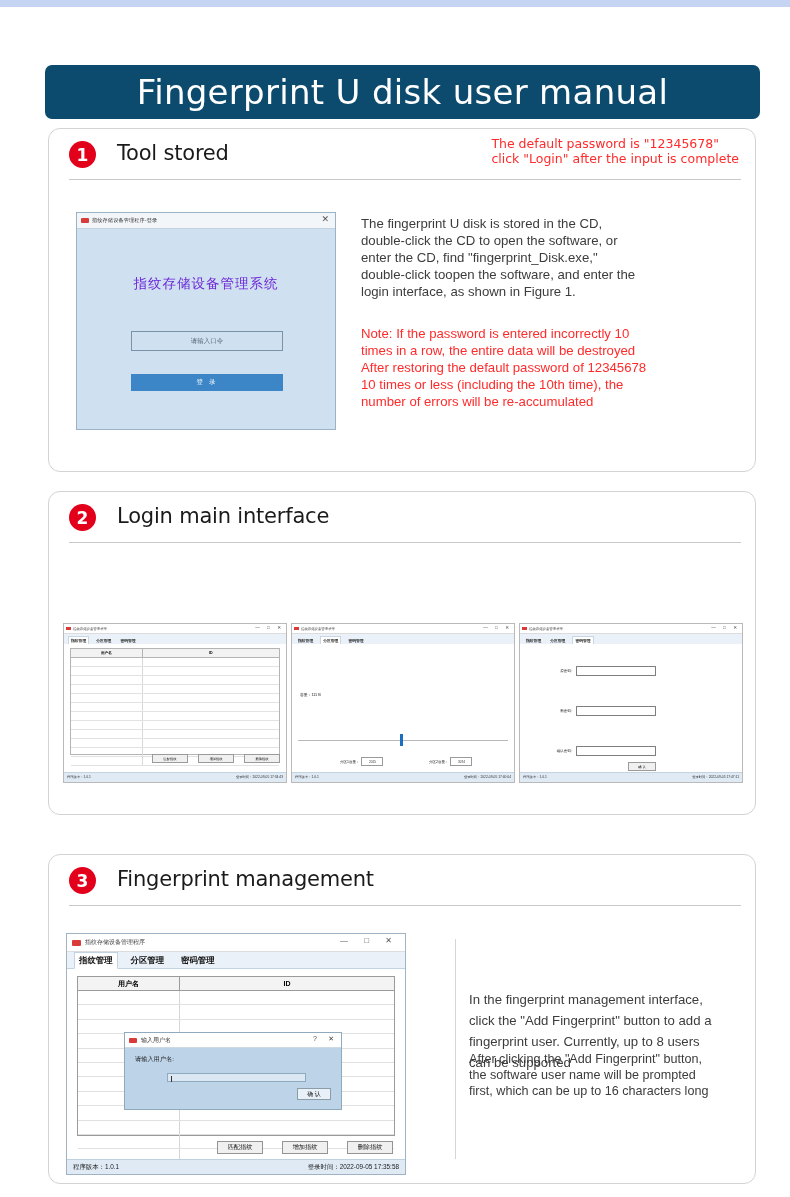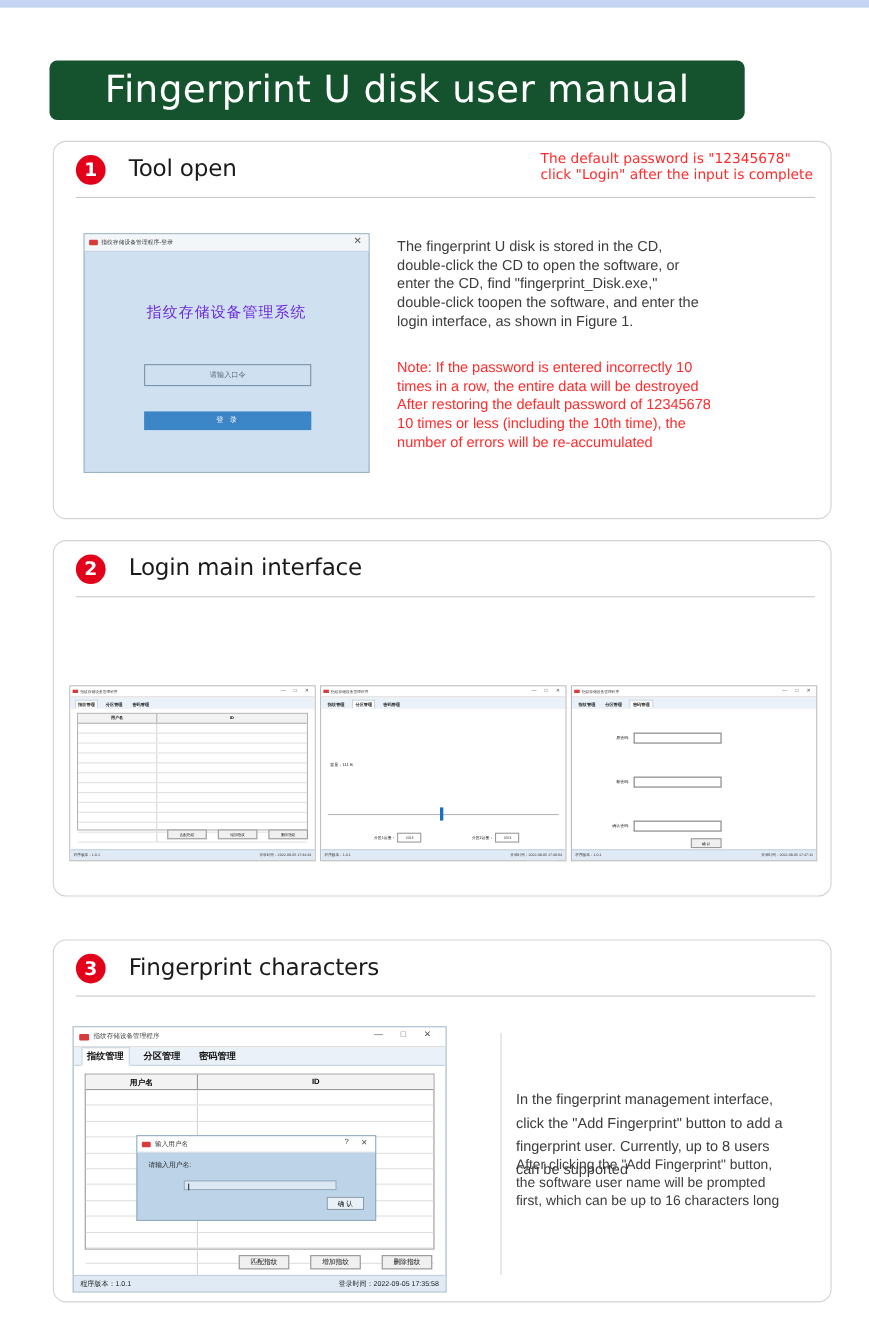--- a/index.html
+++ b/index.html
@@ -9,22 +9,22 @@
     font-family:"Liberation Sans","DejaVu Sans",sans-serif;
     overflow:hidden;
     position:relative;
   }
   .top-band{position:absolute;left:0;top:0;width:790px;height:7px;background:#c6d4f4;}
 
   .page{position:absolute;left:0;top:7px;width:790px;height:1190px;}
 
   
   .banner{
-    position:absolute;left:45px;top:48px;width:632px;height:54px;
-    background:#14532d;border-radius:7px;
+    position:absolute;left:45px;top:58px;width:715px;height:54px;
+    background:#0c4a6e;border-radius:7px;
     display:flex;align-items:center;justify-content:center;
   }
   .banner-title{
     color:#ffffff;font-size:34px;font-weight:normal;letter-spacing:.3px;
     font-family:"DejaVu Sans","Liberation Sans",sans-serif;
   }
 
   
   .card{
     position:absolute;left:48px;width:708px;
@@ -186,21 +186,21 @@
 
 <div class="page">
 
   <div class="banner">
     <div class="banner-title">Fingerprint U disk user manual</div>
   </div>
 
   <div class="card" id="card1">
     <div class="sec-head">
       <div class="badge">1</div>
-      <div class="sec-title">Tool open</div>
+      <div class="sec-title">Tool stored</div>
       <div class="sec-note">The default password is "12345678"
 click "Login" after the input is complete</div>
       <div class="sec-rule"></div>
     </div>
 
     <div class="login-win">
       <div class="login-tb">
         <div class="tb-ico"></div>
         <div class="tb-title">指纹存储设备管理程序-登录</div>
         <div class="tb-x">✕</div>
@@ -371,21 +371,21 @@
           <div class="r">登录时间：2022-09-05 17:47:11</div>
         </div>
       </div>
 
     </div>
   </div>
 
   <div class="card" id="card3">
     <div class="sec-head">
       <div class="badge">3</div>
-      <div class="sec-title">Fingerprint characters</div>
+      <div class="sec-title">Fingerprint management</div>
       <div class="sec-rule"></div>
     </div>
 
     <div id="s3-divider"></div>
     <div class="body-text" id="s3-text-a">In the fingerprint management interface,
 click the "Add Fingerprint" button to add a
 fingerprint user. Currently, up to 8 users
 can be supported</div>
     <div class="body-text" id="s3-text-b">After clicking the "Add Fingerprint" button,
 the software user name will be prompted

